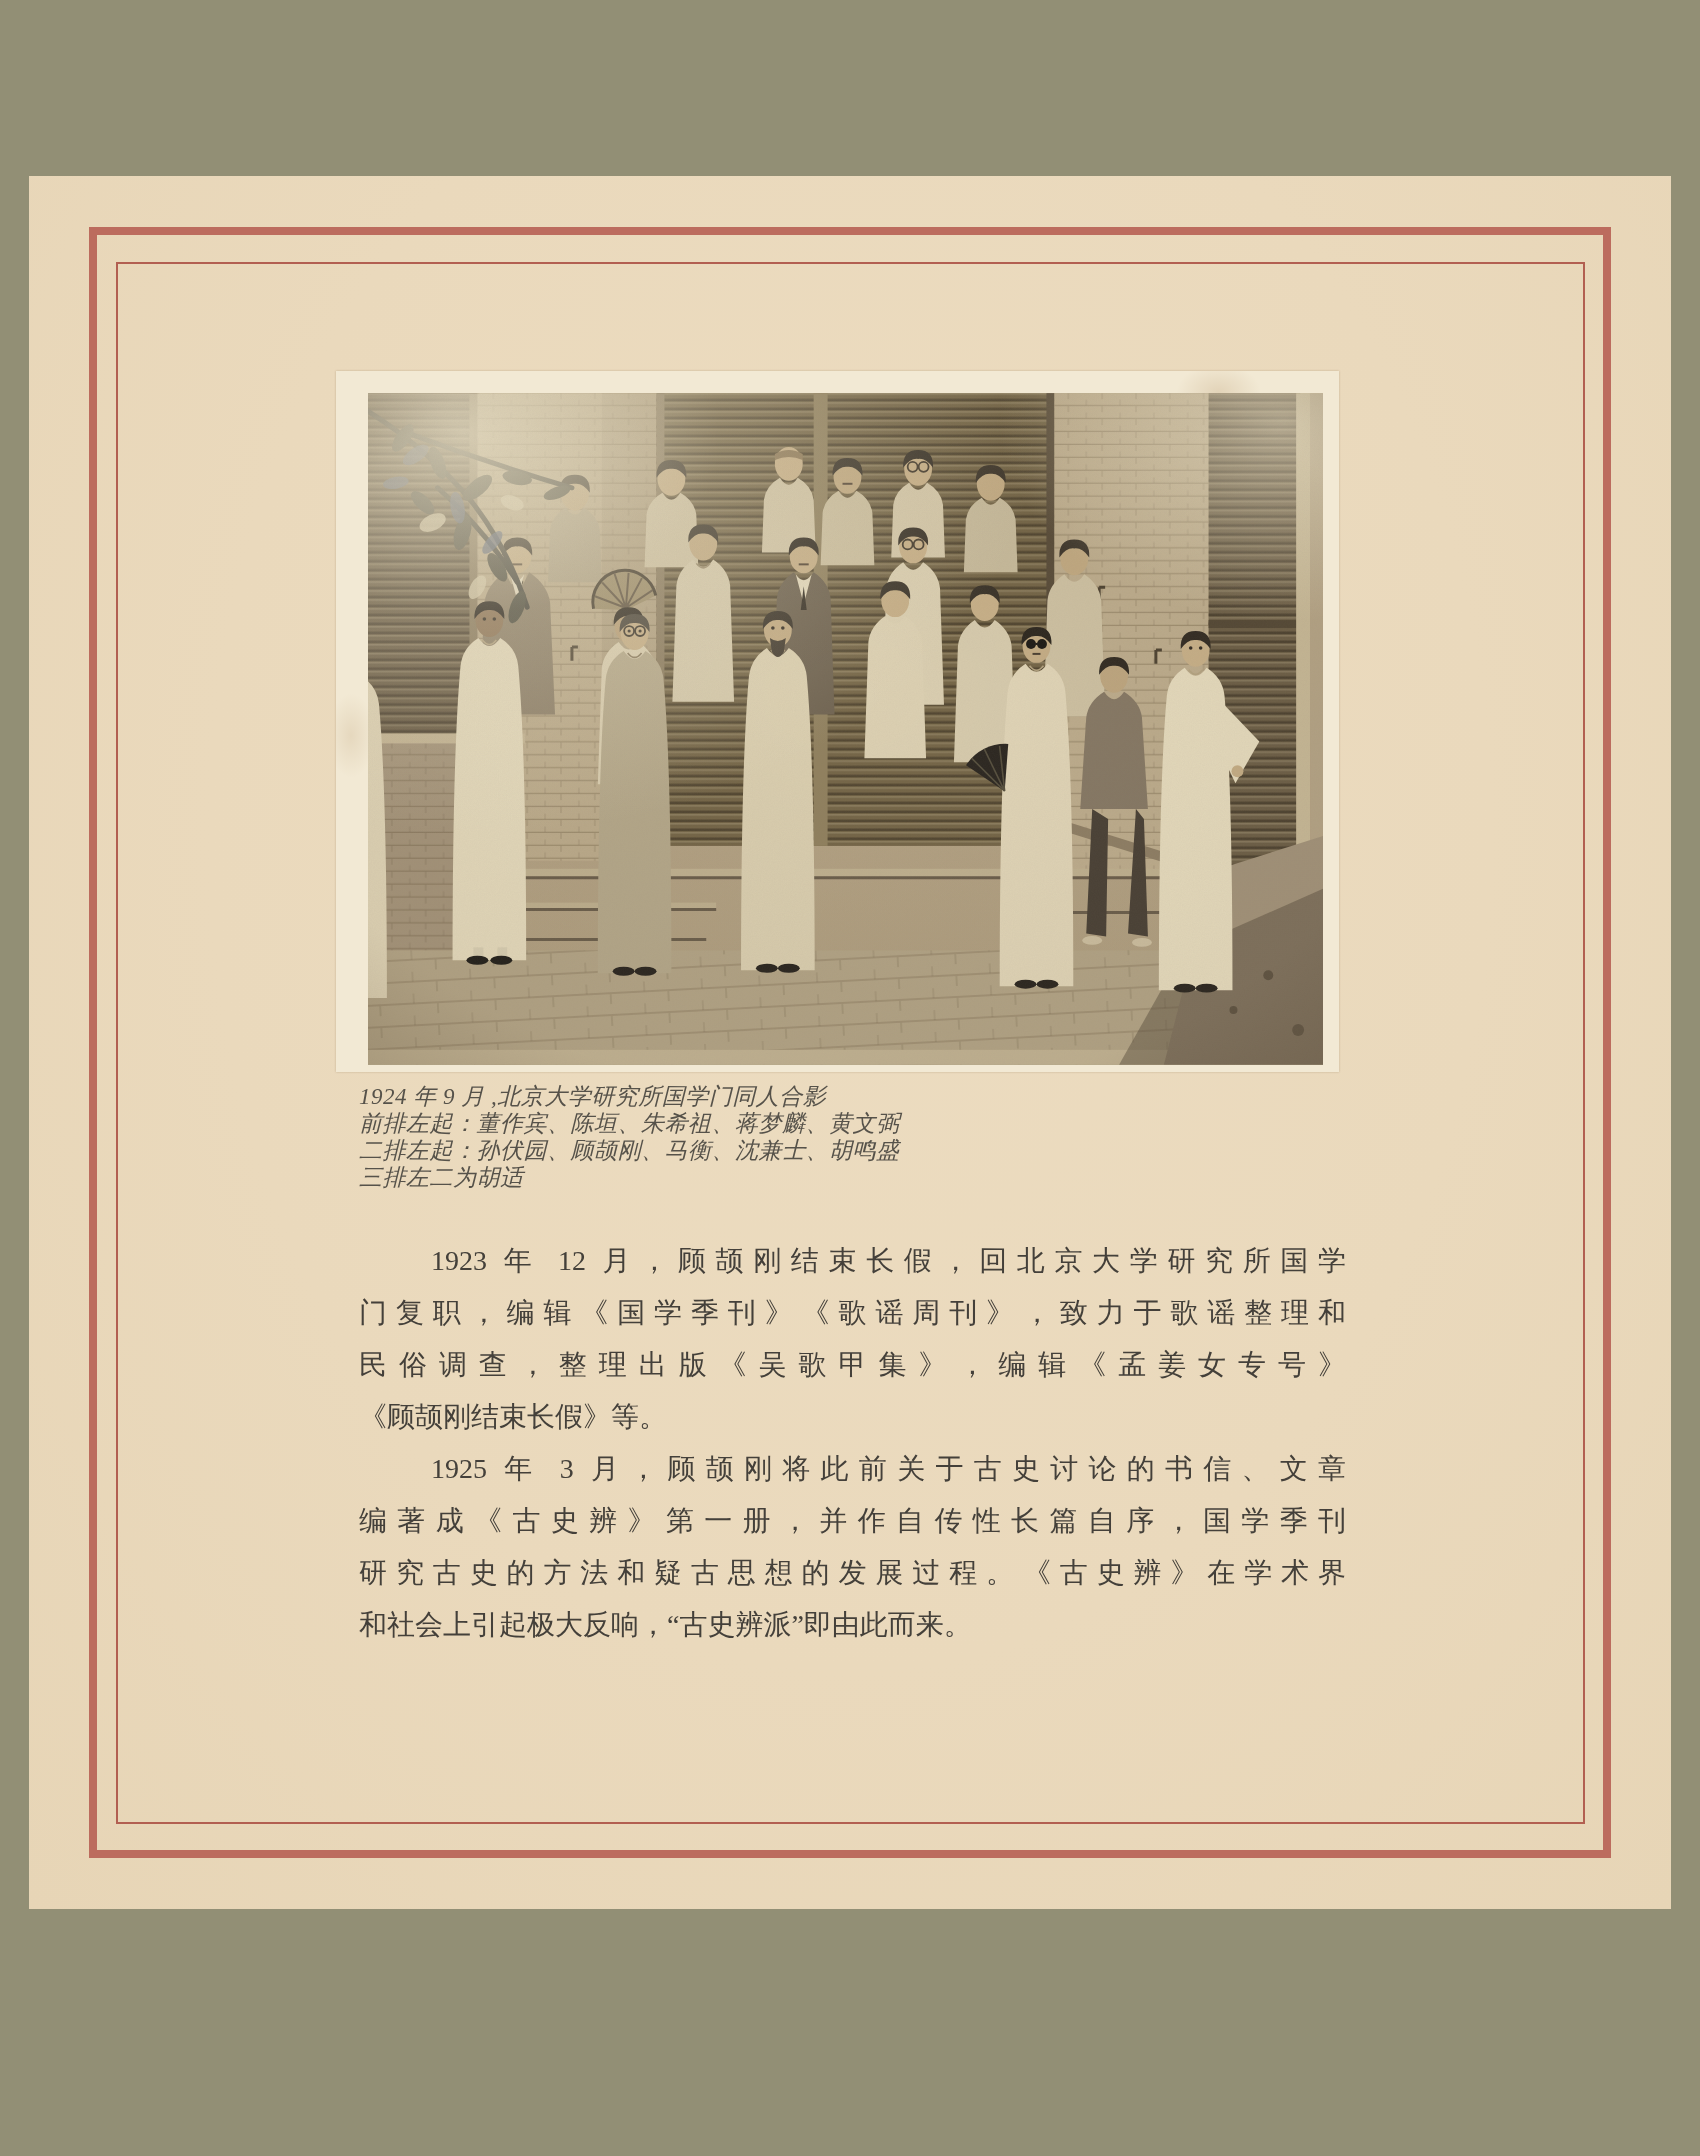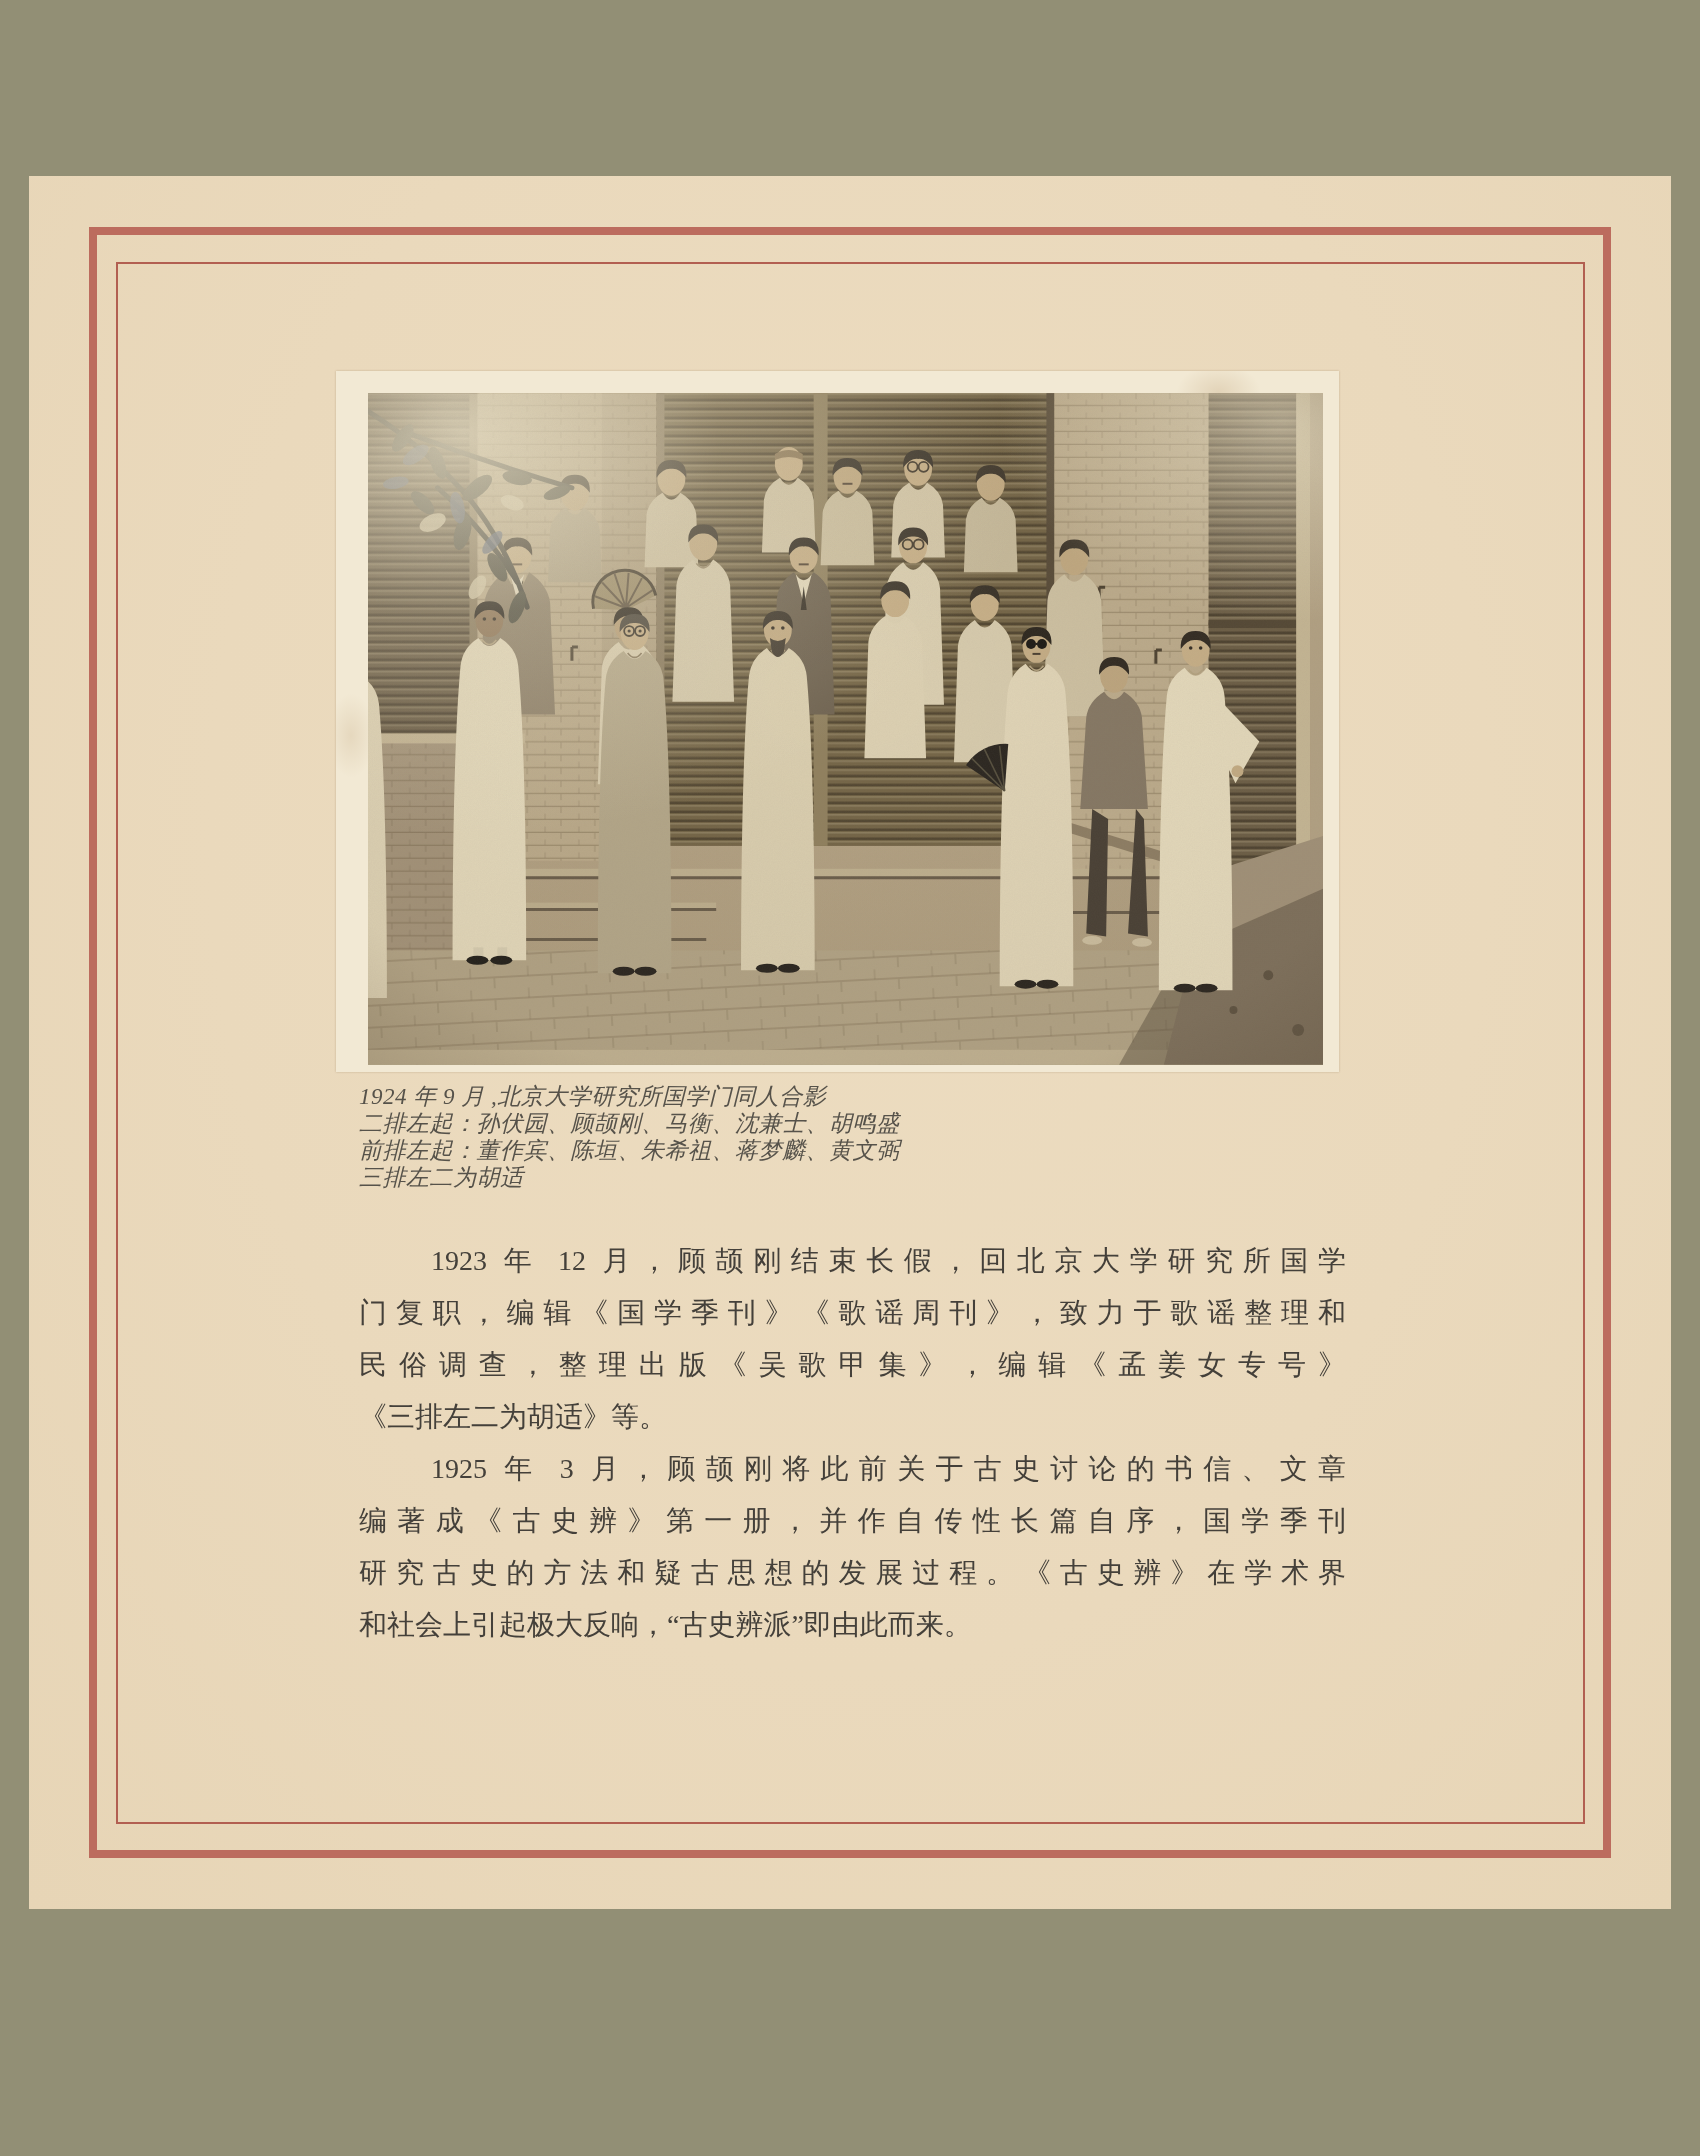--- a/index.html
+++ b/index.html
@@ -350,31 +350,31 @@
 
         <rect width="960" height="675" fill="url(#haze)"></rect>
         <rect width="960" height="675" fill="url(#haze2)"></rect>
         <rect width="960" height="675" filter="url(#grain)" opacity=".55"></rect>
         <rect width="960" height="675" fill="url(#vig)"></rect>
       </svg>
     </figure>
 
     <div class="caption">
       <div class="cap-ln">1924 年 9 月 ,北京大学研究所国学门同人合影</div>
+      <div class="cap-ln">前排左起：董作宾、陈垣、朱希祖、蒋梦麟、黄文弼</div>
       <div class="cap-ln">二排左起：孙伏园、顾颉刚、马衡、沈兼士、胡鸣盛</div>
-      <div class="cap-ln">前排左起：董作宾、陈垣、朱希祖、蒋梦麟、黄文弼</div>
       <div class="cap-ln">三排左二为胡适</div>
     </div>
 
     <div class="bodytext">
       <div>
         <span class="ln jfull ind">1923 年 12 月，顾颉刚结束长假，回北京大学研究所国学</span>
         <span class="ln jfull">门复职，编辑《国学季刊》《歌谣周刊》，致力于歌谣整理和</span>
         <span class="ln jfull">民俗调查，整理出版《吴歌甲集》，编辑《孟姜女专号》</span>
-        <span class="ln">《三排左二为胡适》等。</span>
+        <span class="ln">《顾颉刚结束长假》等。</span>
       </div>
       <div>
         <span class="ln jfull ind">1925 年 3 月，顾颉刚将此前关于古史讨论的书信、文章</span>
         <span class="ln jfull">编著成《古史辨》第一册，并作自传性长篇自序，国学季刊</span>
         <span class="ln jfull">研究古史的方法和疑古思想的发展过程。《古史辨》在学术界</span>
         <span class="ln">和社会上引起极大反响，“古史辨派”即由此而来。</span>
       </div>
     </div>
   </div>
 </div>

